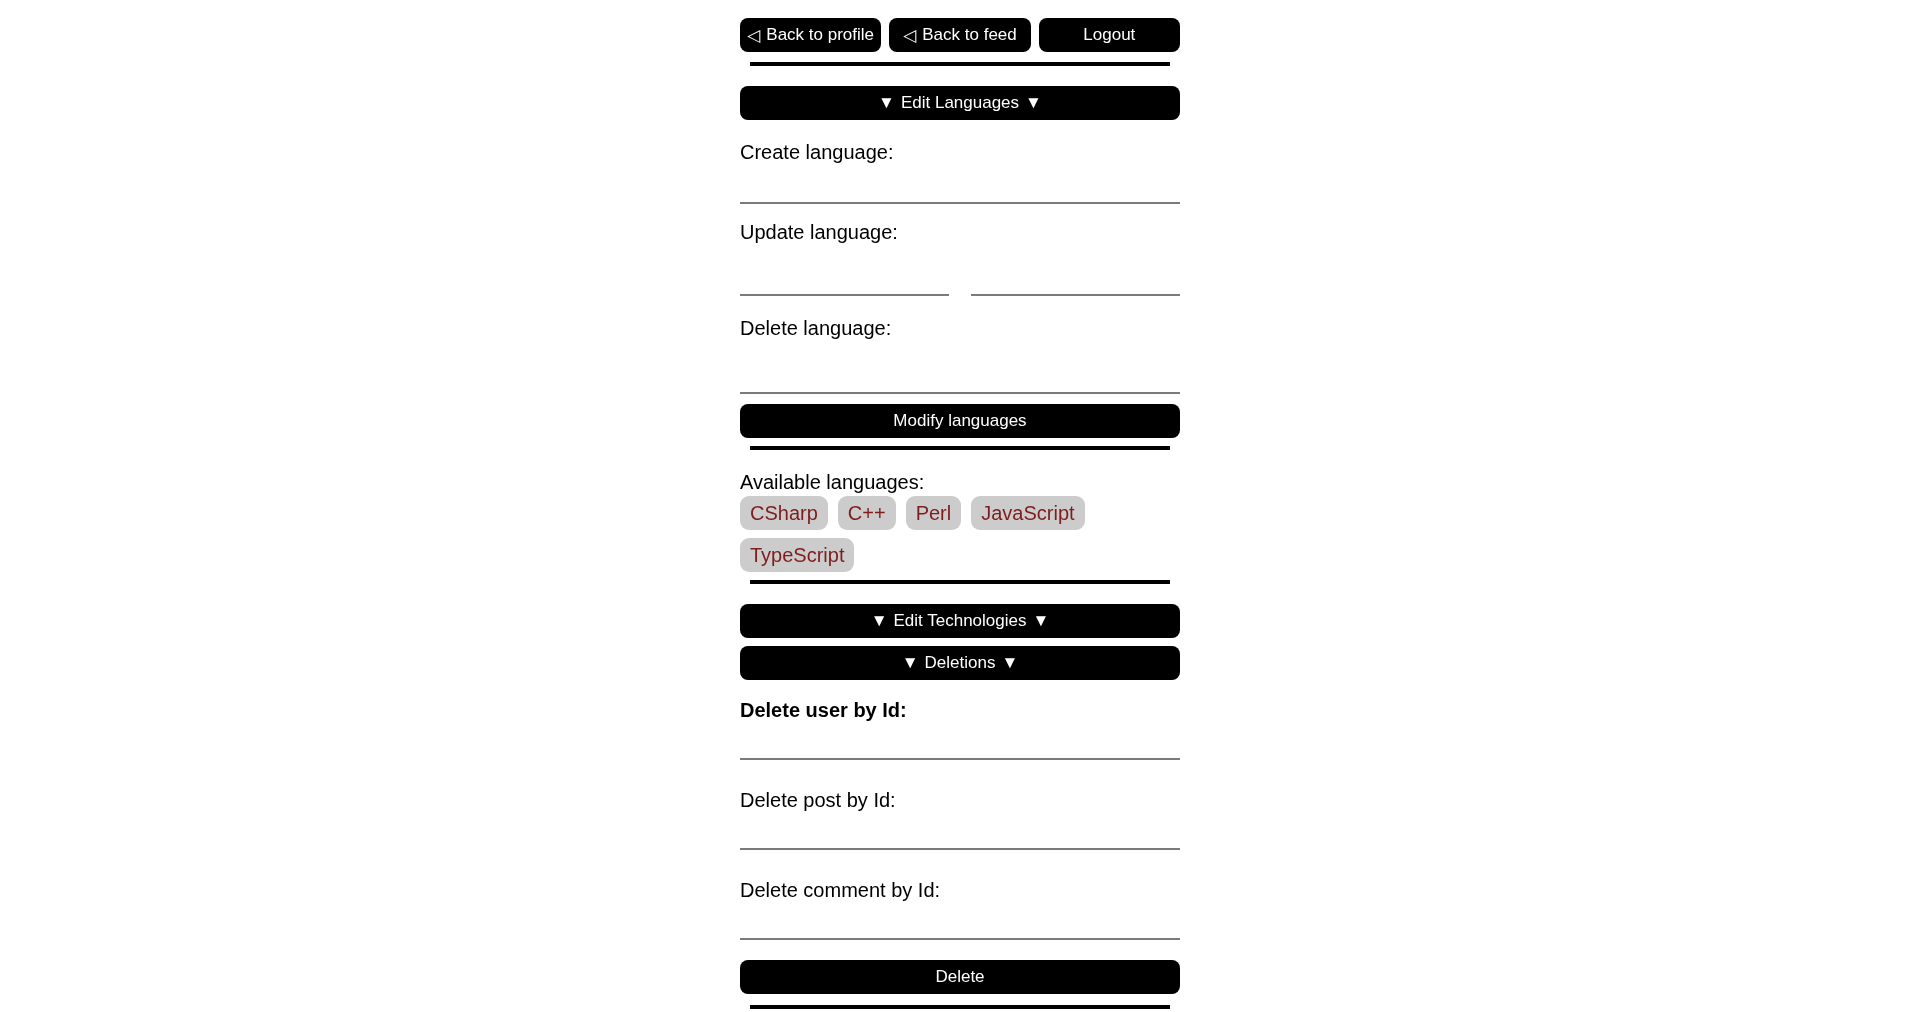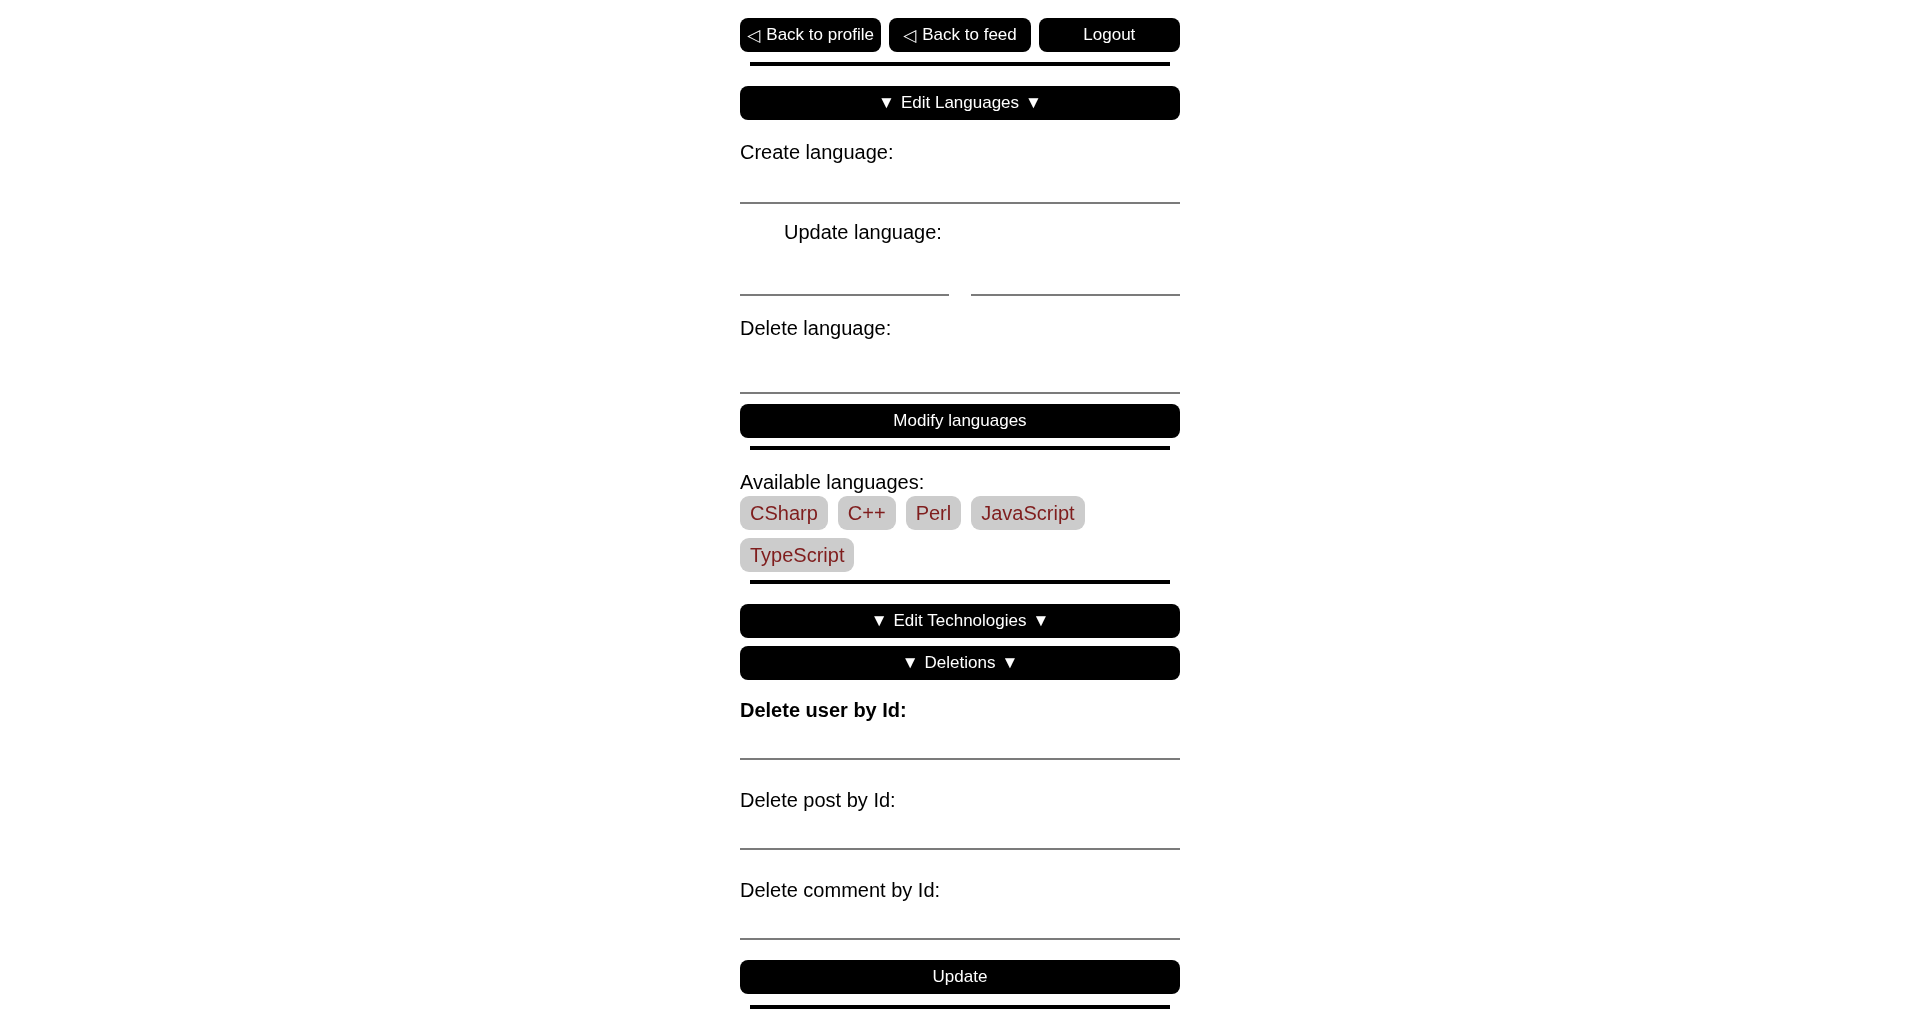--- a/index.html
+++ b/index.html
@@ -27,21 +27,21 @@
     width: 420px; margin: 10px auto 0;
   }
   hr.thick.after-btn { margin-top: 8px; }
   hr.thick.after-tags { margin-top: 8px; }
   hr.thick.bottom { margin-top: 11px; }
 
   .accordion { margin-top: 20px; }
   .accordion.tight { margin-top: 8px; }
 
   .field-label { display: block; font-size: 20px; line-height: 24px; margin-top: 20px; }
-  .field-label.mt16 { margin-top: 16px; margin-left: 44px; }
+  .field-label.mt16 { margin-top: 16px; }
   .field-label.mt18 { margin-top: 18px; font-weight: bold; }
   .field-label.mt28 { margin-top: 28px; }
 
   input.underline {
     display: block; width: 100%; background: transparent;
     border: none; border-bottom: 2px solid #7b7b7b;
     font-family: "Liberation Sans", sans-serif; font-size: 20px;
     padding: 0 2px; outline: none; border-radius: 0;
   }
   .h40 { height: 40px; }
@@ -133,17 +133,17 @@
 
   <label class="field-label mt18">Delete user by Id:</label>
   <input type="text" class="underline h38" value="" style="">
 
   <label class="field-label mt28">Delete post by Id:</label>
   <input type="text" class="underline h38" value="" style="">
 
   <label class="field-label mt28">Delete comment by Id:</label>
   <input type="text" class="underline h38" value="" style="">
 
-  <button class="btn-dark btn-block action-btn mt20">Update</button>
+  <button class="btn-dark btn-block action-btn mt20">Delete</button>
 
   <hr class="thick bottom">
 
 </div>
 
 </body></html>

